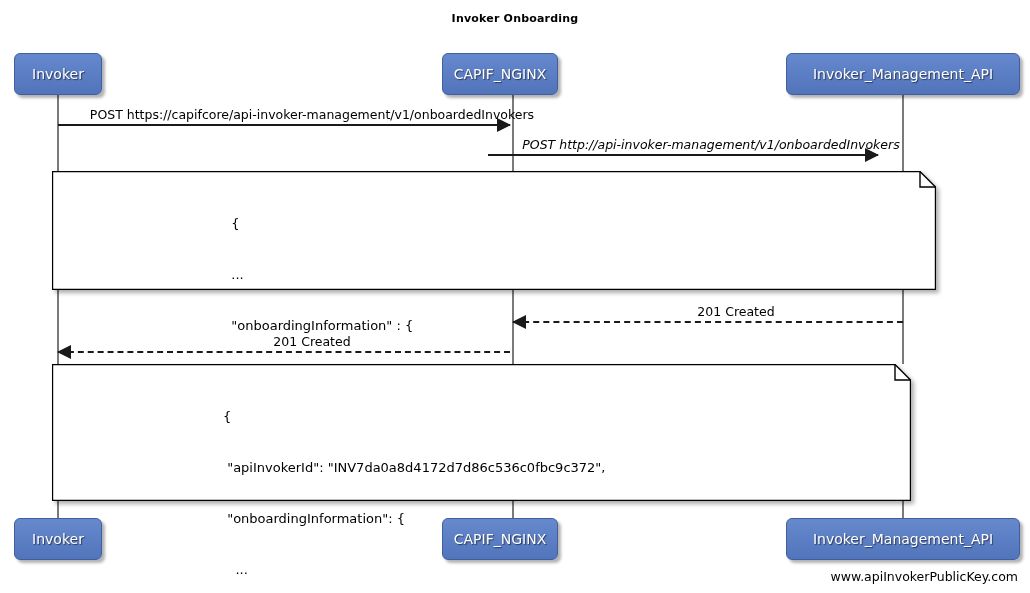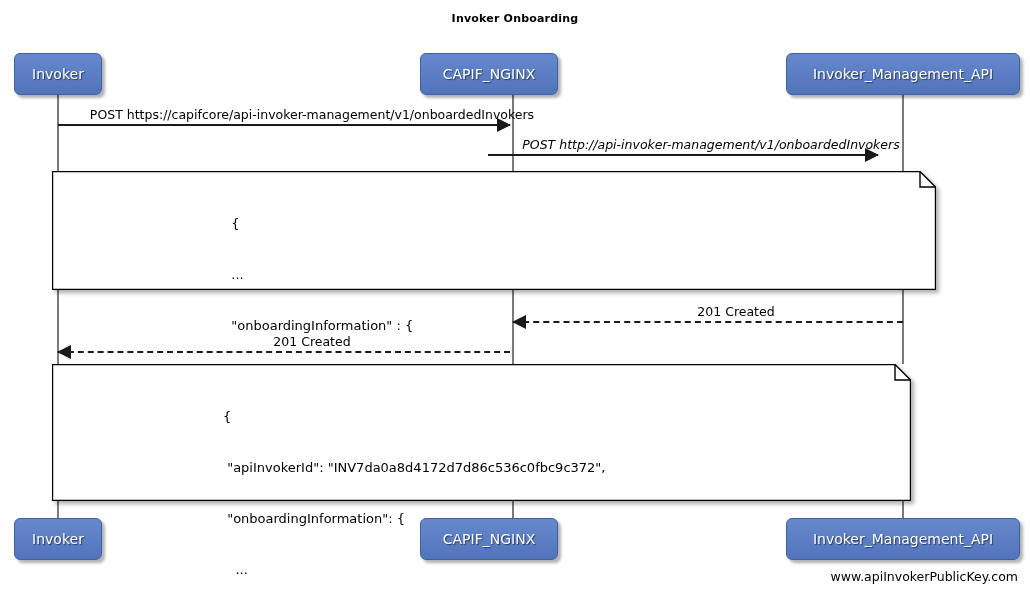--- a/index.html
+++ b/index.html
@@ -45,21 +45,21 @@
     justify-content: center;
     box-shadow: 3px 3px 3px rgba(0,0,0,0.30);
     text-shadow: 1px 1px 1px rgba(0,0,0,0.55);
     white-space: nowrap;
     z-index: 4;
   }
   .p-top { top: 53px; height: 42px; }
   .p-bot { top: 518px; height: 42px; }
 
   .p-invoker   { left: 14px;  width: 88px; }
-  .p-nginx     { left: 420px; width: 138px; }
+  .p-nginx     { left: 442px; width: 116px; }
   .p-mgmt      { left: 786px; width: 234px; }
 
   
   .lifeline {
     position: absolute;
     top: 95px;
     height: 423px;
     width: 2px;
     background: #7a7a7a;
     z-index: 1;

